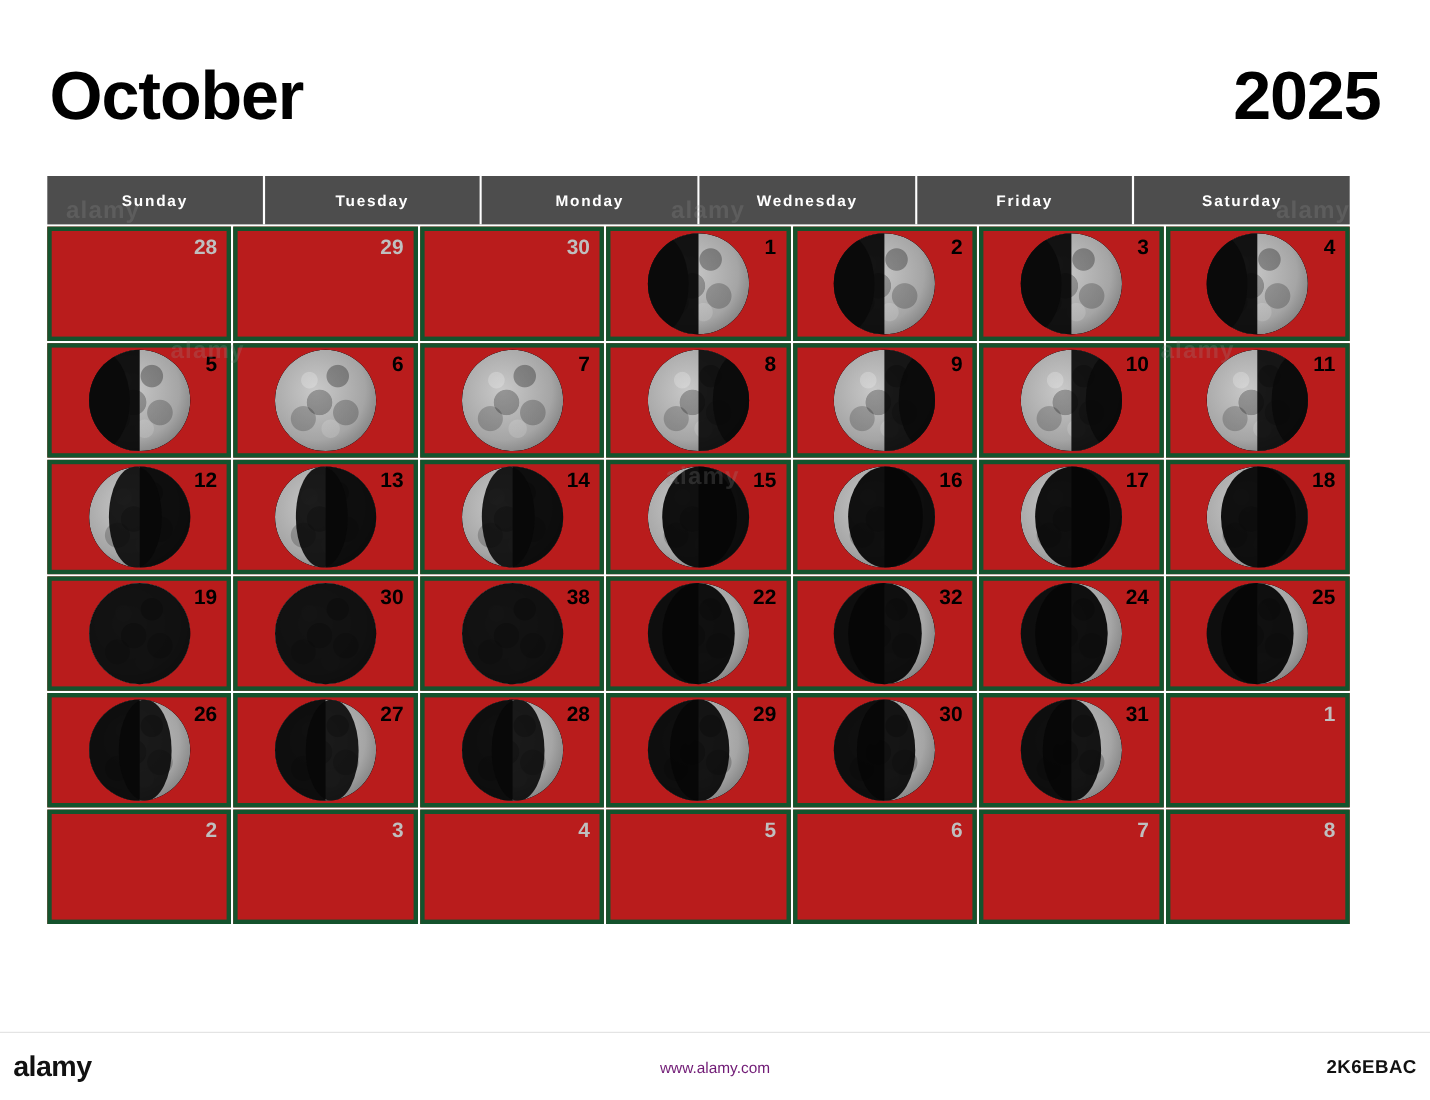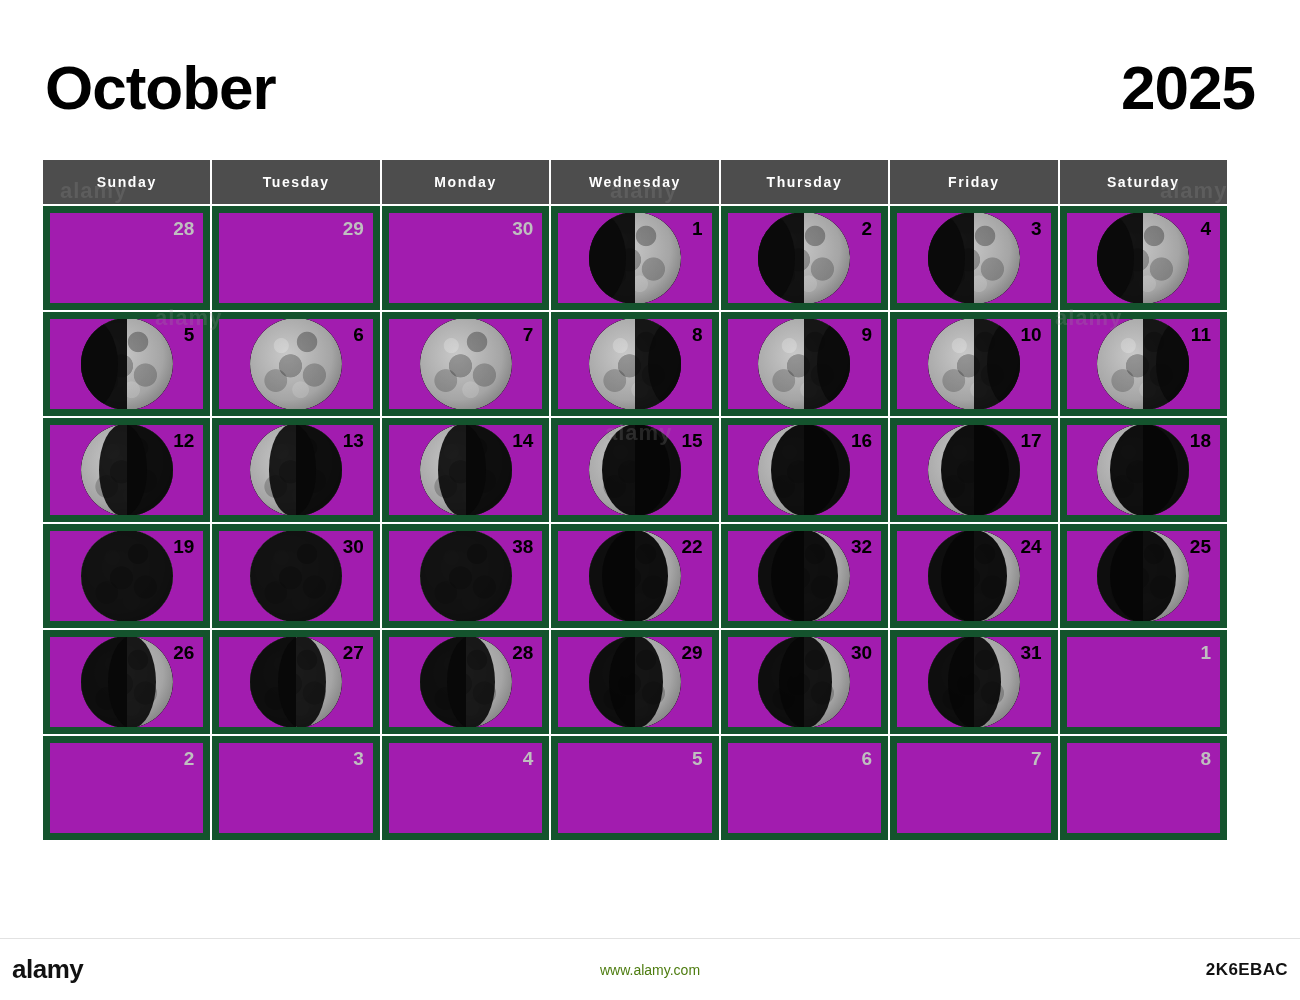--- a/index.html
+++ b/index.html
@@ -64,26 +64,26 @@
     align-items: center;
     justify-content: center;
     border-right: 2px solid #ffffff;
     box-sizing: border-box;
   }
   .dow-cell:last-child { border-right: none; }
 
   .day-cell {
     flex: 1 1 0;
     height: 104px;
-    border: 7px solid #14532d;
+    border: 4px solid #14532d;
     margin-right: 2px;
     margin-top: 2px;
     box-sizing: border-box;
     position: relative;
-    background: #a21caf;
+    background: #b91c1c;
     overflow: hidden;
   }
   .day-cell:last-child { margin-right: 0; }
 
   .day-num {
     position: absolute;
     top: 5px;
     right: 9px;
     font-size: 19px;
     font-weight: bold;
@@ -171,21 +171,21 @@
     font-size: 17px;
     font-weight: bold;
     color: #111111;
     letter-spacing: .4px;
   }
   .footer-url {
     position: absolute;
     left: 50%;
     transform: translateX(-50%);
     font-size: 14px;
-    color: #4d7c0f;
+    color: #701a75;
     white-space: nowrap;
   }
   .wm {
     position: absolute;
     color: rgba(150,150,150,0.22);
     font-size: 22px;
     font-weight: bold;
     letter-spacing: 1px;
     pointer-events: none;
     user-select: none;
@@ -199,21 +199,20 @@
   <div class="month-title">October</div>
   <div class="year-title">2025</div>
 </div>
 
 <div class="calendar">
   <div class="week-row" id="dow-row">
       <div class="dow-cell">Sunday</div>
       <div class="dow-cell">Tuesday</div>
       <div class="dow-cell">Monday</div>
       <div class="dow-cell">Wednesday</div>
-      <div class="dow-cell">Thursday</div>
       <div class="dow-cell">Friday</div>
       <div class="dow-cell">Saturday</div>
     </div>
   <div id="weeks-container">
       <div class="week-row">
         <div class="day-cell other">
           <div class="day-num">28</div>
         </div>
         <div class="day-cell other">
           <div class="day-num">29</div>

